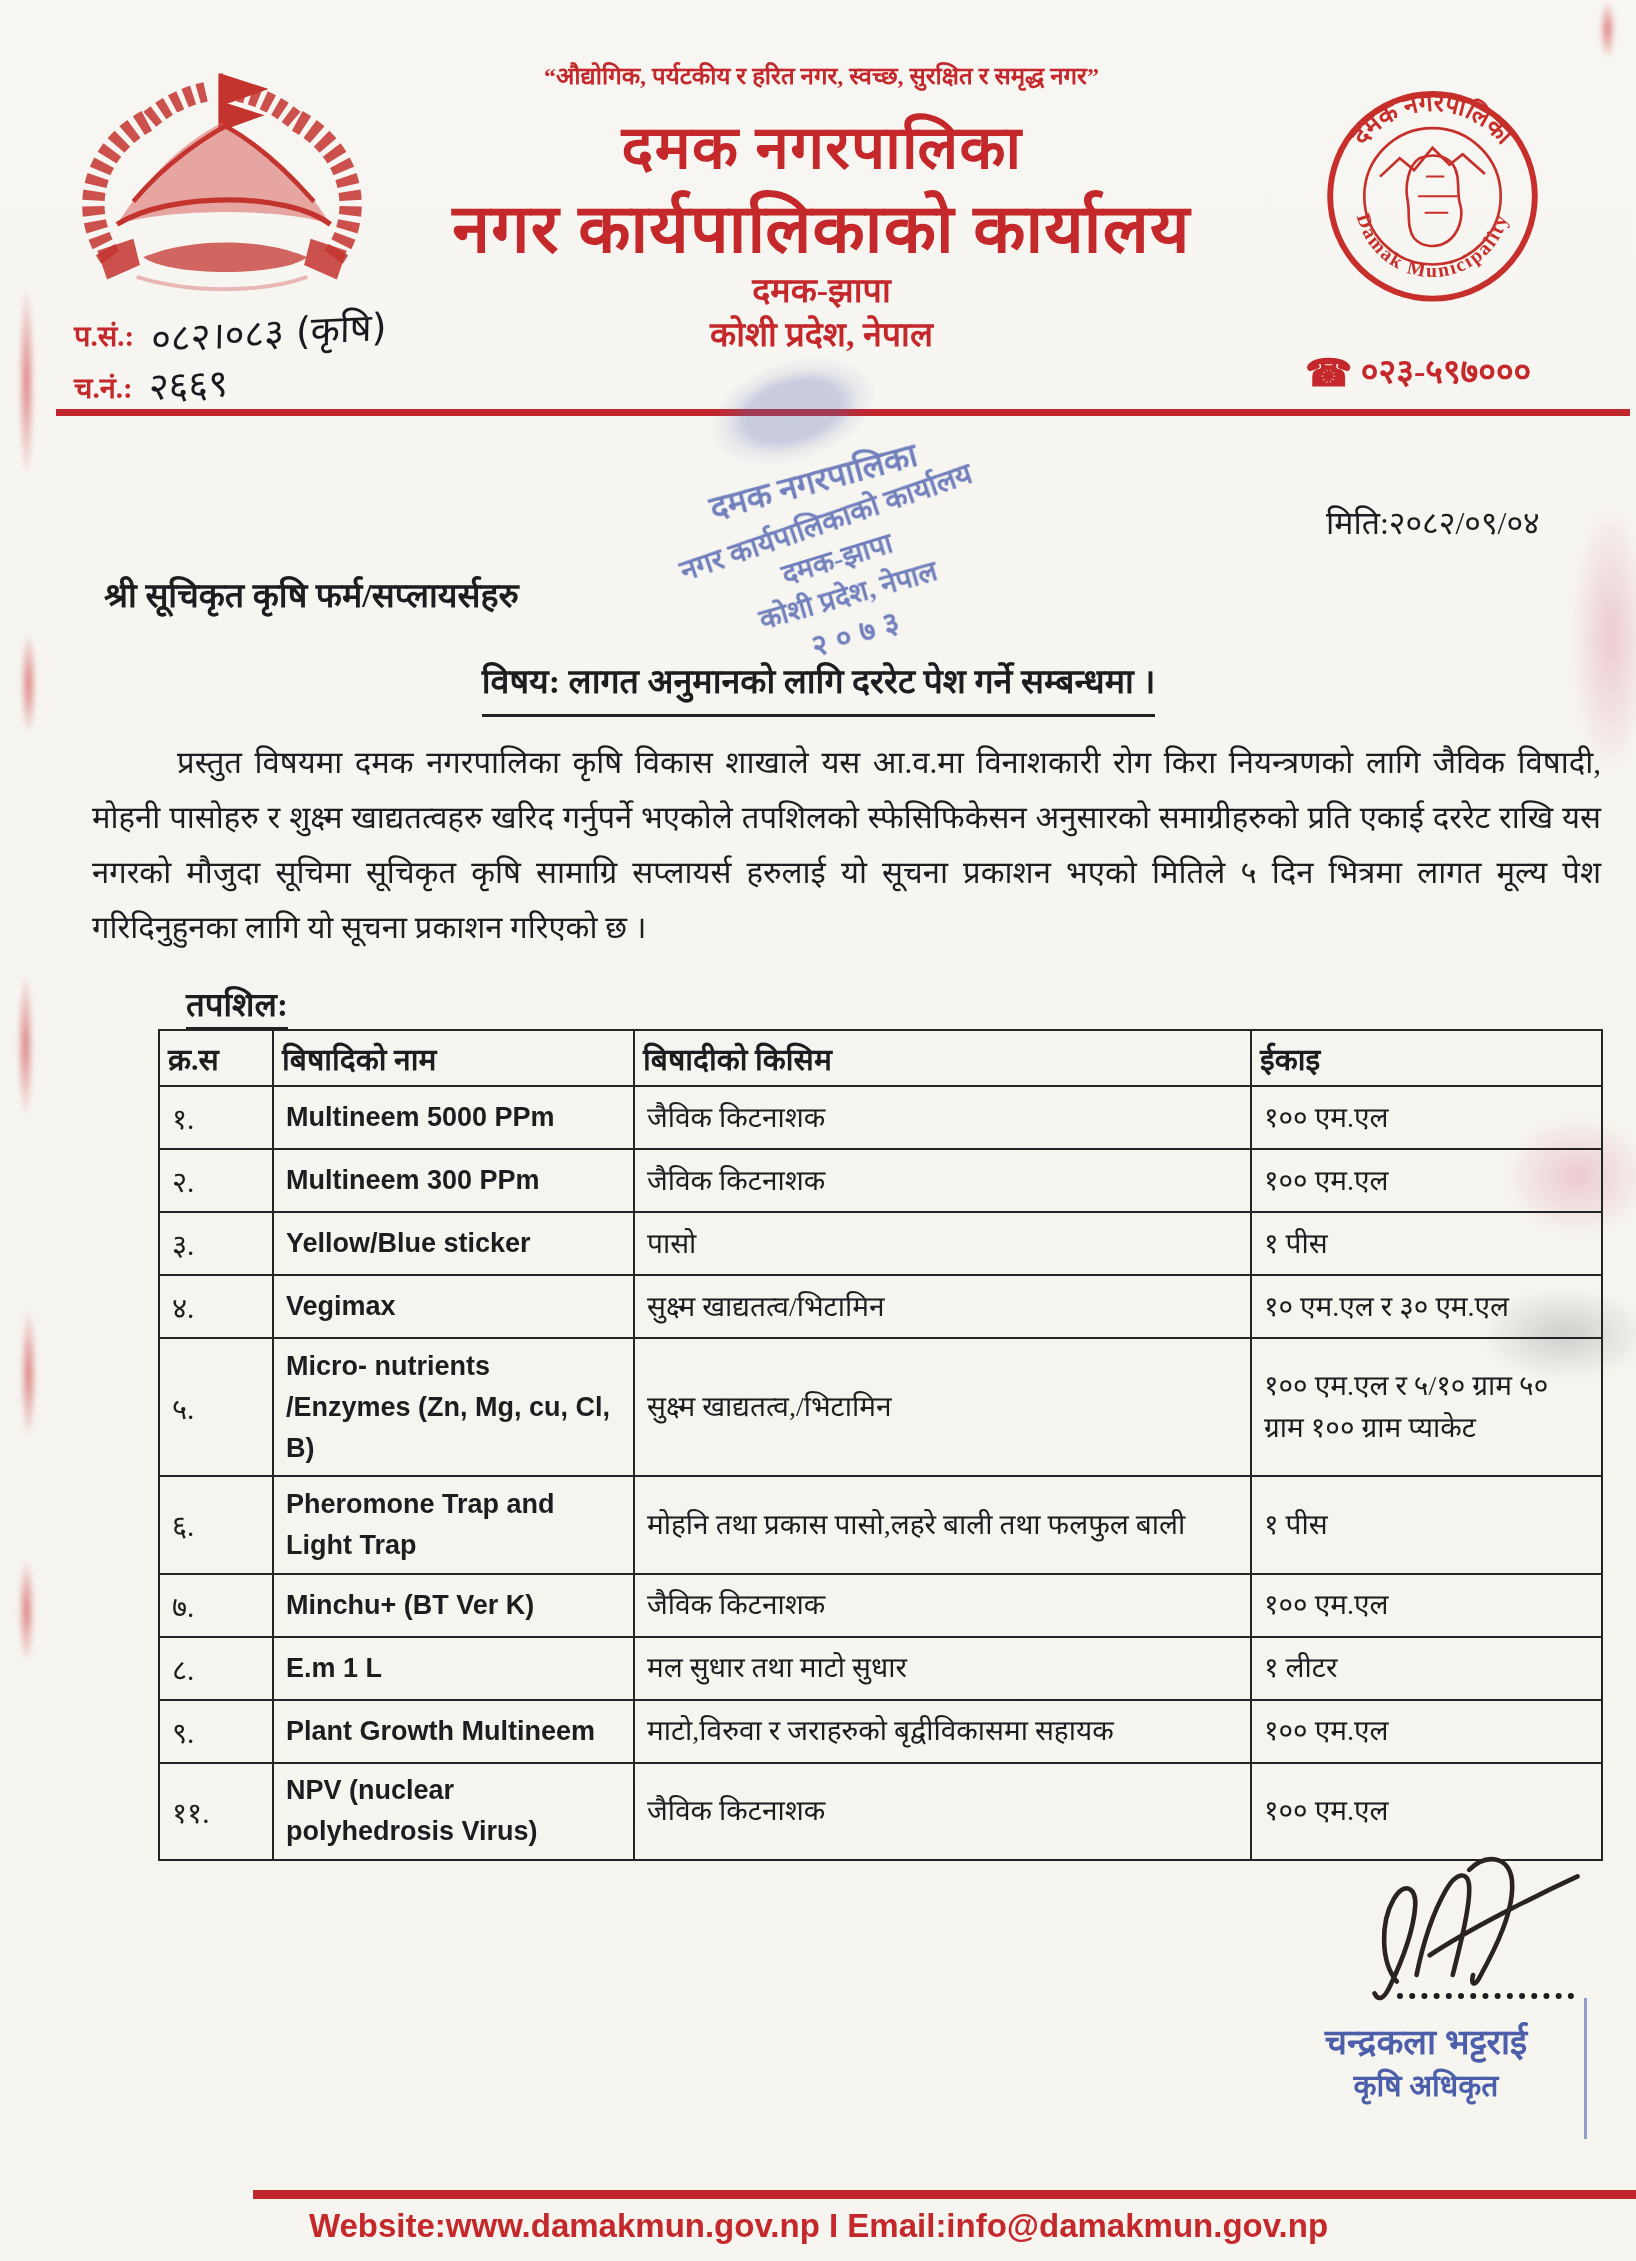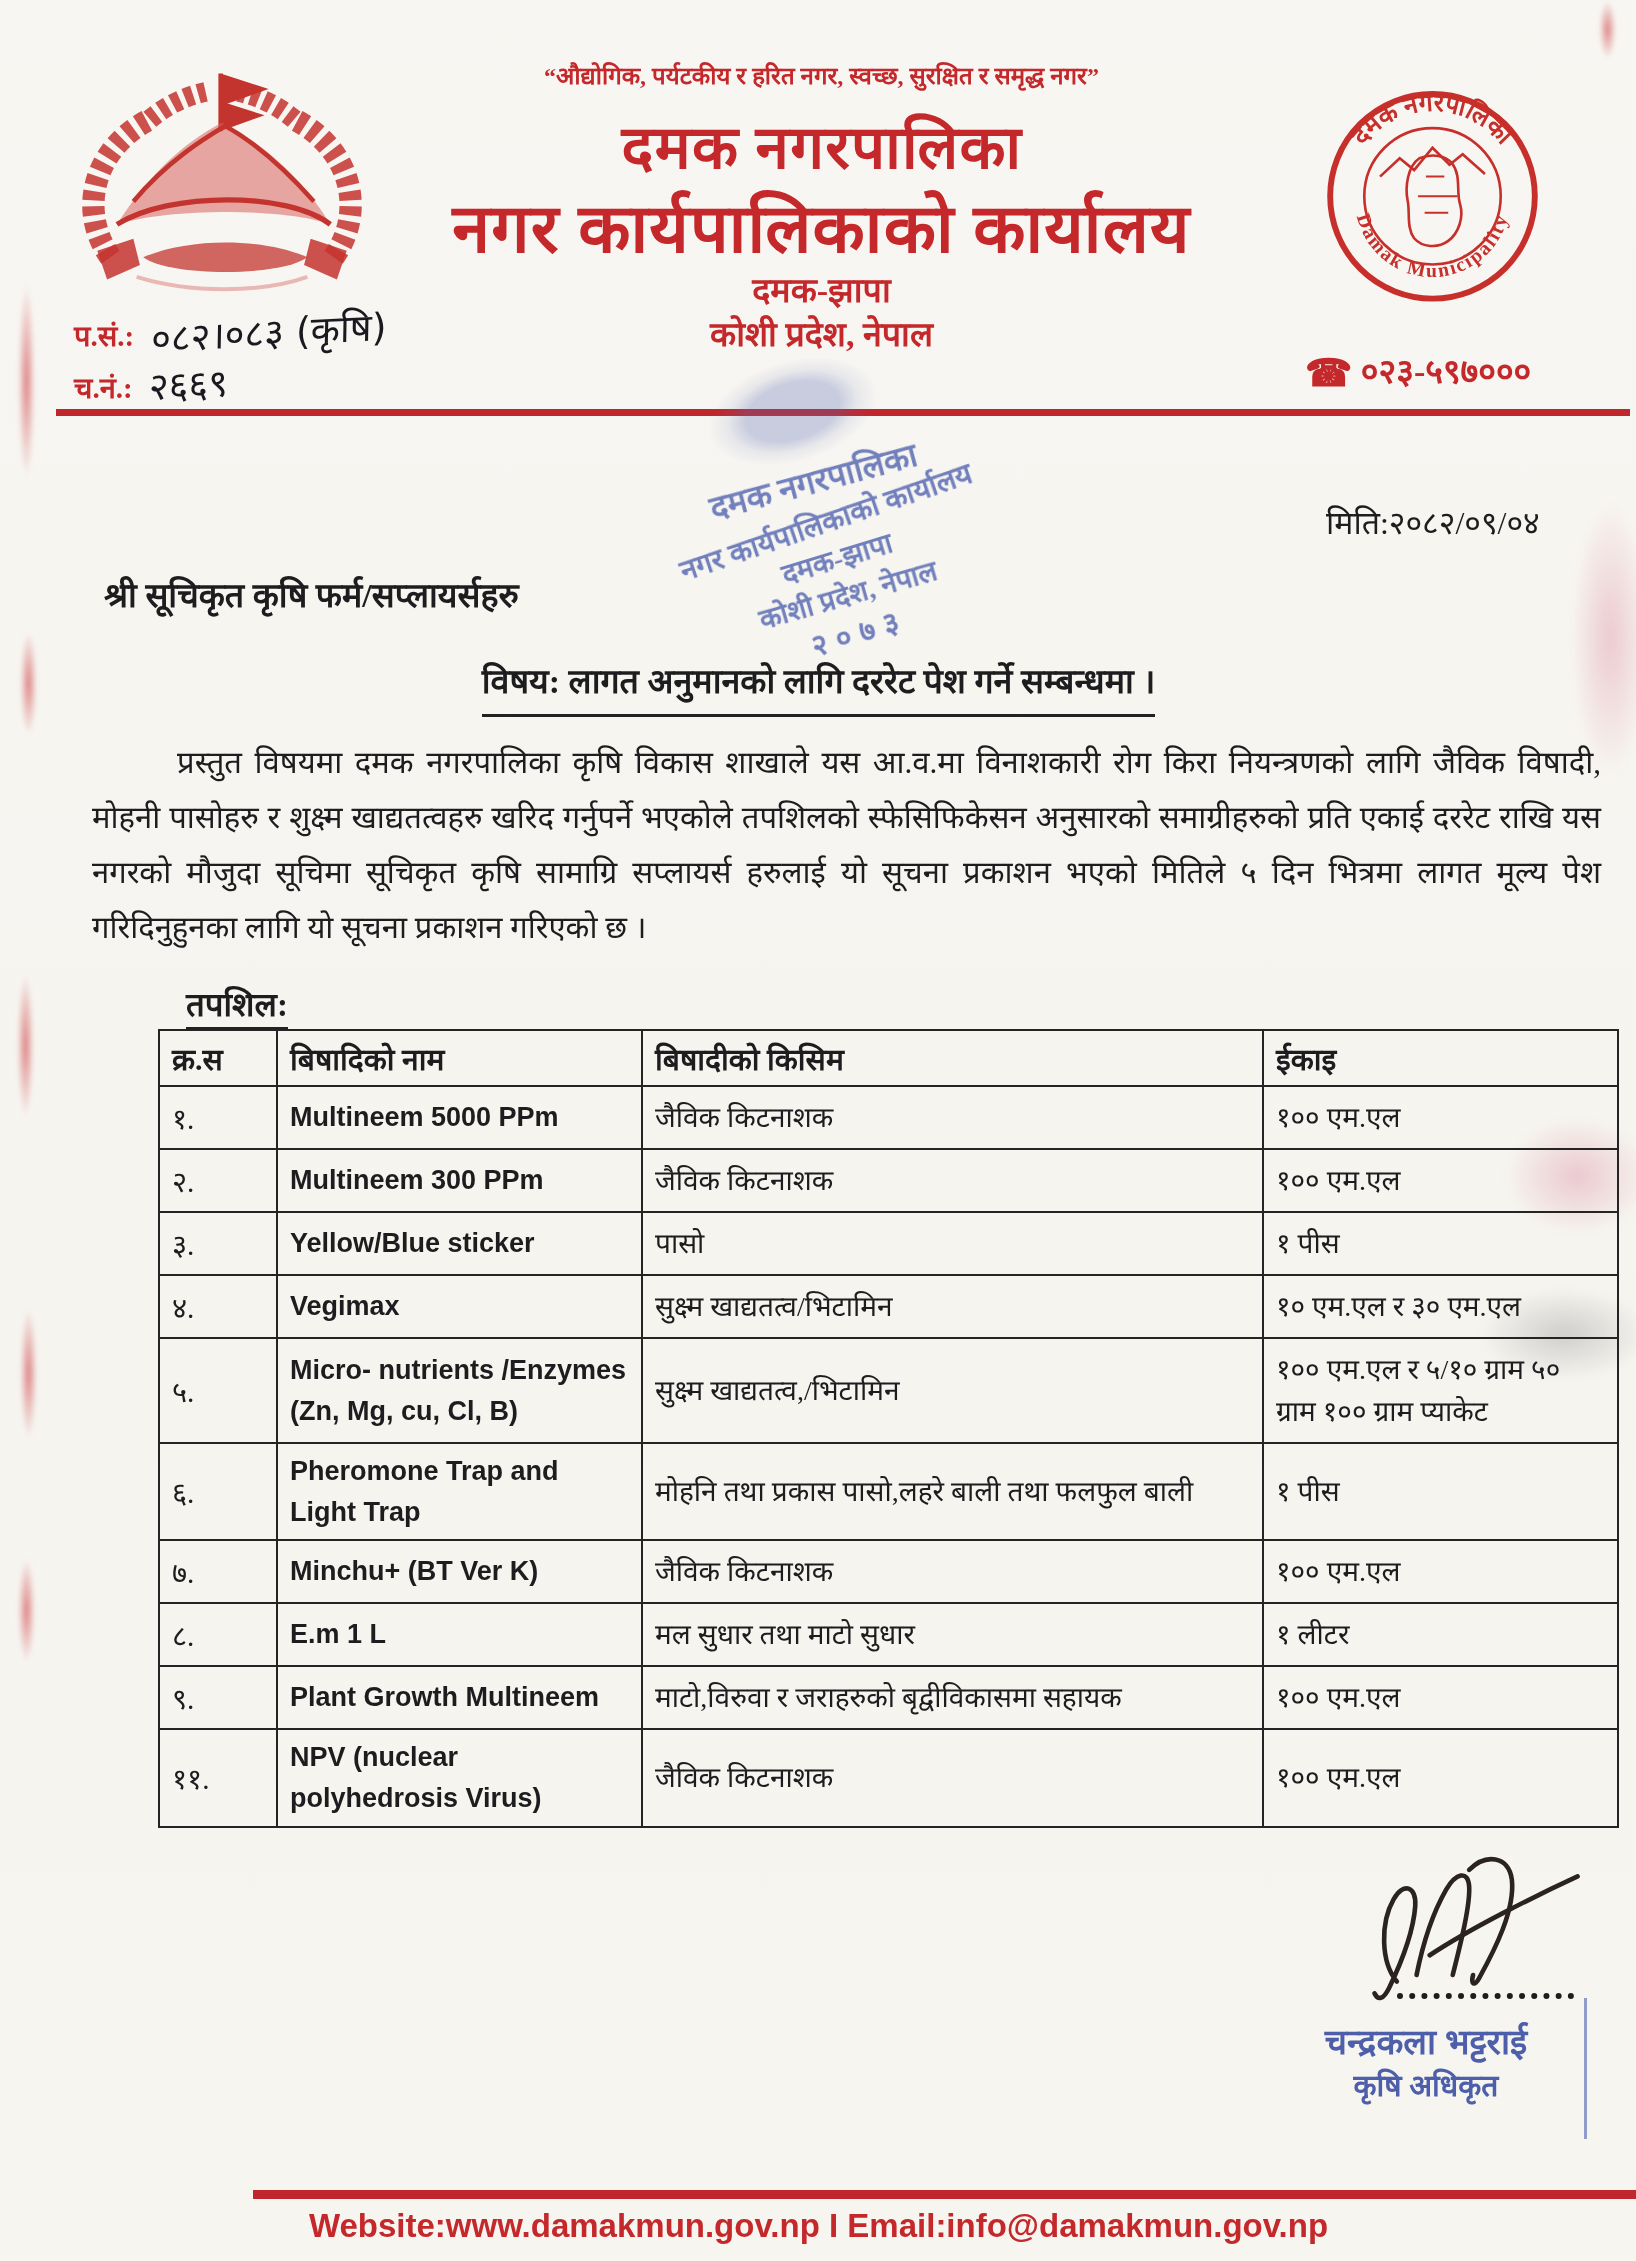--- a/index.html
+++ b/index.html
@@ -49,21 +49,21 @@
   .subject span { border-bottom:3.3px solid #222; padding-bottom:14px; }
 
   .body-text { left:92px; top:735px; width:1509px; font-size:31px; line-height:55px; text-align:justify; text-indent:85px; }
 
   .details-label { left:186px; top:981px; font-size:33px; font-weight:700; }
   .details-label span { border-bottom:3.3px solid #222; padding-bottom:4px; }
 
   
   table.spec { position:absolute; left:158px; top:1029px; width:1354px; border-collapse:collapse; table-layout:fixed; }
   table.spec th, table.spec td { border:2.6px solid #242424; vertical-align:middle; padding:6.6px 12px; }
-  table.spec th { text-align:left; font-size:30px; font-weight:700; }
+  table.spec th { text-align:left; font-size:30px; font-weight:700;padding-left:8px; }
   td.sn { font-size:29px; }
   td.nm { font-family:"Liberation Sans", sans-serif; font-weight:700; font-size:27px; line-height:41px; }
   td.tp, td.un { font-size:28px; line-height:42px; }
   .h-sn { width:92px; } .h-nm { width:339px;border-radius:20px; } .h-tp { width:595px; } .h-un { width:329px; }
   tr.rh0 { height:55px; } tr.rh1 { height:63px; } tr.rh2 { height:105px; } tr.rh3 { height:91px; } tr.rh4 { height:82px; }
 
   
   .sig-svg { left:1318px; top:1850px; }
   .dotline { left:1397px; top:1986px; width:177px; border-bottom:6.6px dotted #1d1d1d; height:6.6px; }
   .stamp-name { left:1242px; top:2017px; width:368px; font-size:35px; font-weight:700; color:#4d5faa; text-align:center; filter:blur(0.3px); }

